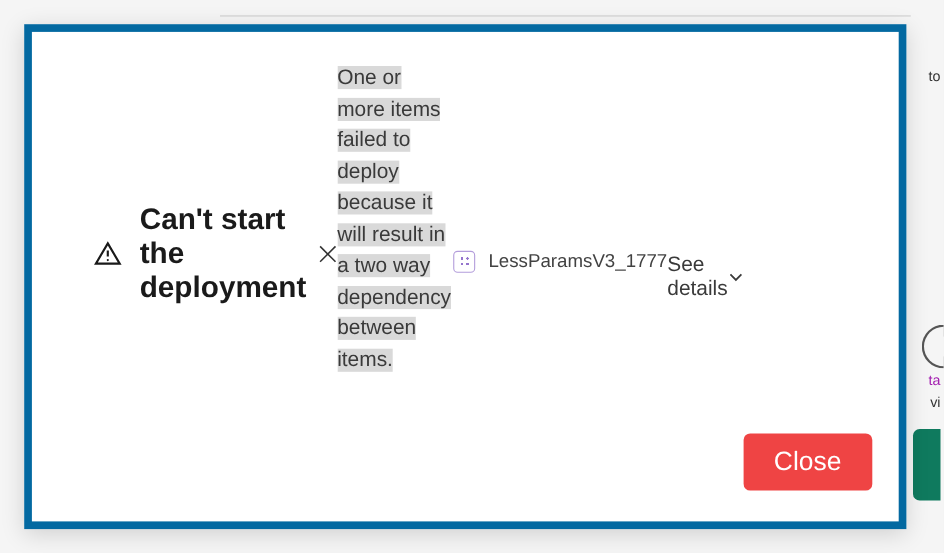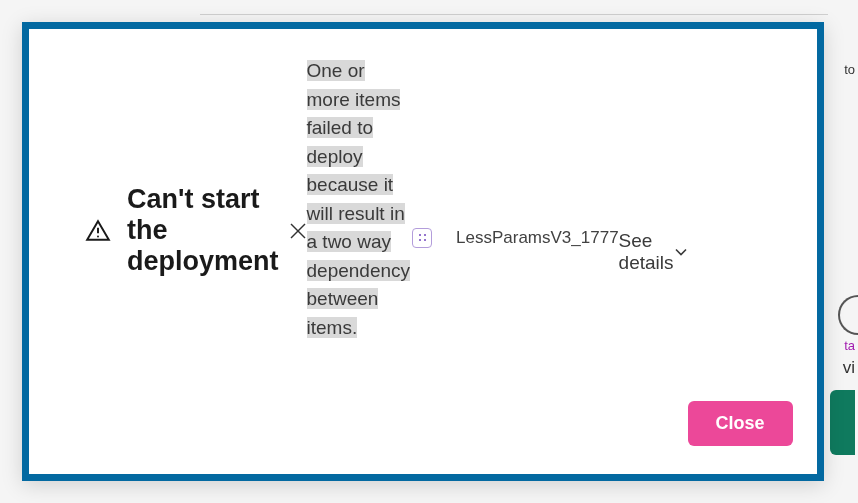--- a/index.html
+++ b/index.html
@@ -32,21 +32,21 @@
     position: absolute;
     top: 338px;
     right: 3px;
     font-size: 13px;
     color: #a21caf;
   }
   .bg-text-right3 {
     position: absolute;
     top: 358px;
     right: 3px;
-    font-size: 17px;
+    font-size: 13px;
     color: #333;
   }
   .bg-btn-area {
     position: absolute;
     right: 3px;
     top: 390px;
     width: 25px;
     height: 65px;
     background: #0f7a5e;
     border-radius: 6px 0 0 6px;
@@ -121,21 +121,21 @@
     color: #3a3a3a;
     line-height: 1.5;
     margin-bottom: 22px;
   }
   .error-message .hl {
     background: #d9d9d9;
   }
   .item-row {
     display: flex;
     align-items: center;
-    gap: 24px;
+    gap: 12px;
     margin-bottom: 28px;
     padding-left: 2px;
   }
   .item-icon {
     width: 20px;
     height: 20px;
     border: 1.5px solid #b39ddb;
     border-radius: 4px;
     display: flex;
     align-items: center;
@@ -174,26 +174,26 @@
     width: 14px;
     height: 14px;
     display: block;
   }
   .dialog-footer {
     margin-top: auto;
     display: flex;
     justify-content: flex-end;
   }
   .close-btn {
-    background: #ec4899;
+    background: #ef4444;
     color: #ffffff;
     border: none;
     border-radius: 6px;
-    font-size: 18px;
-    font-weight: 700;
+    font-size: 24px;
+    font-weight: 400;
     padding: 12px 28px;
     cursor: pointer;
     font-family: inherit;
   }
 </style>
 </head>
 <body>
 
 <div class="backdrop">
   <div class="bg-line-top"></div>

